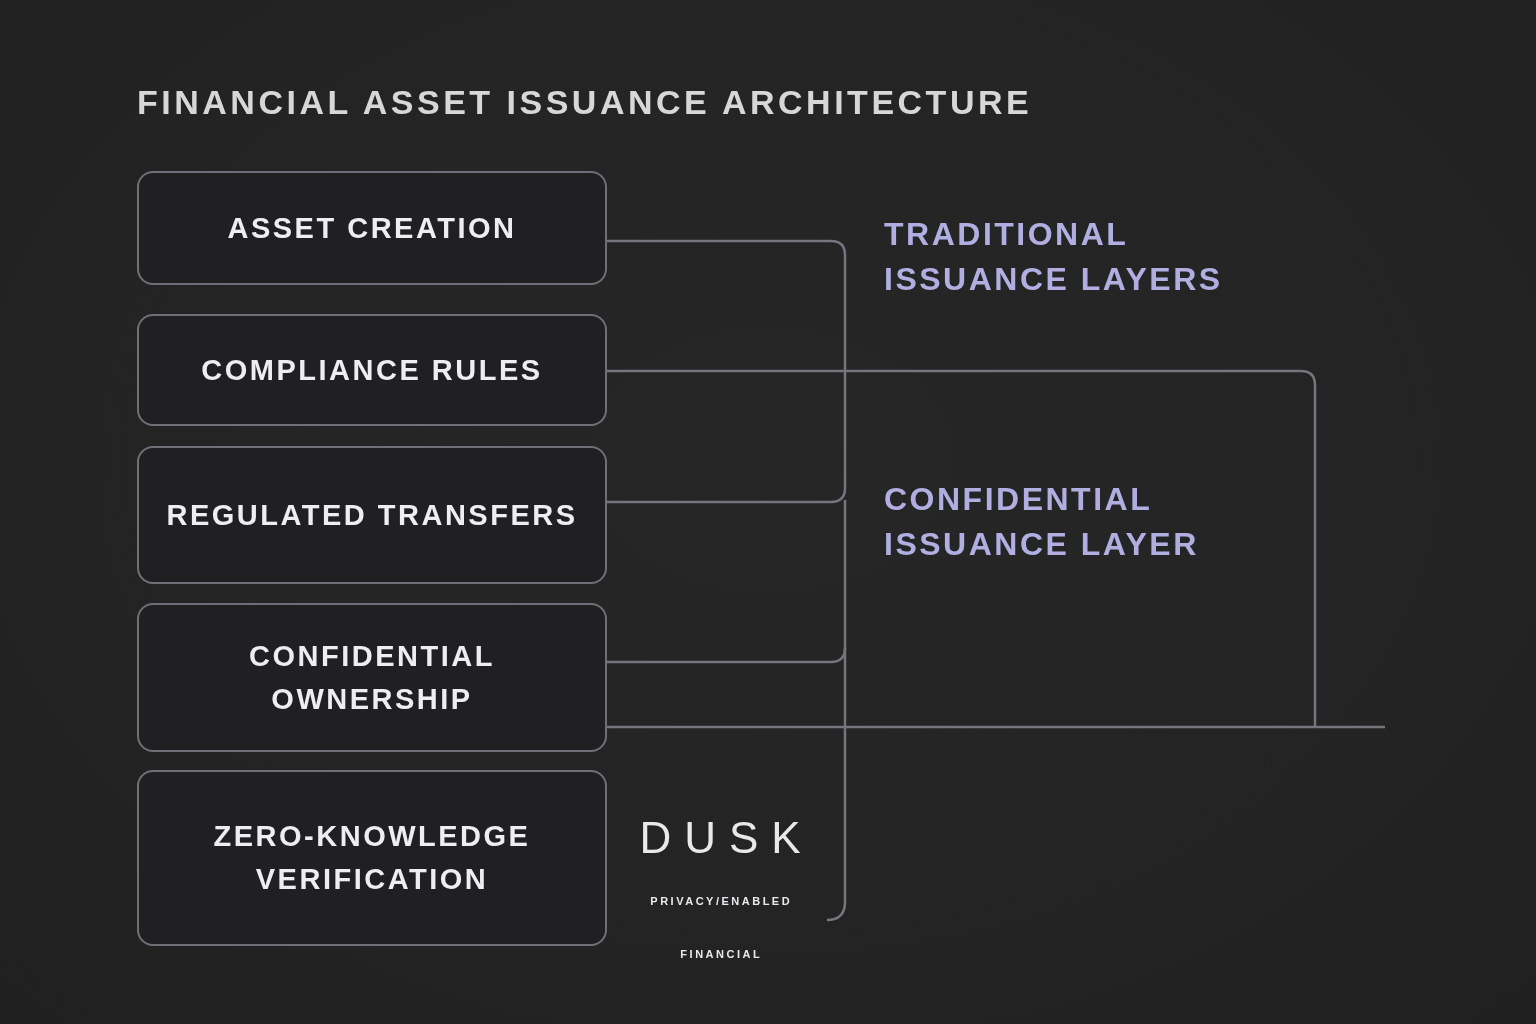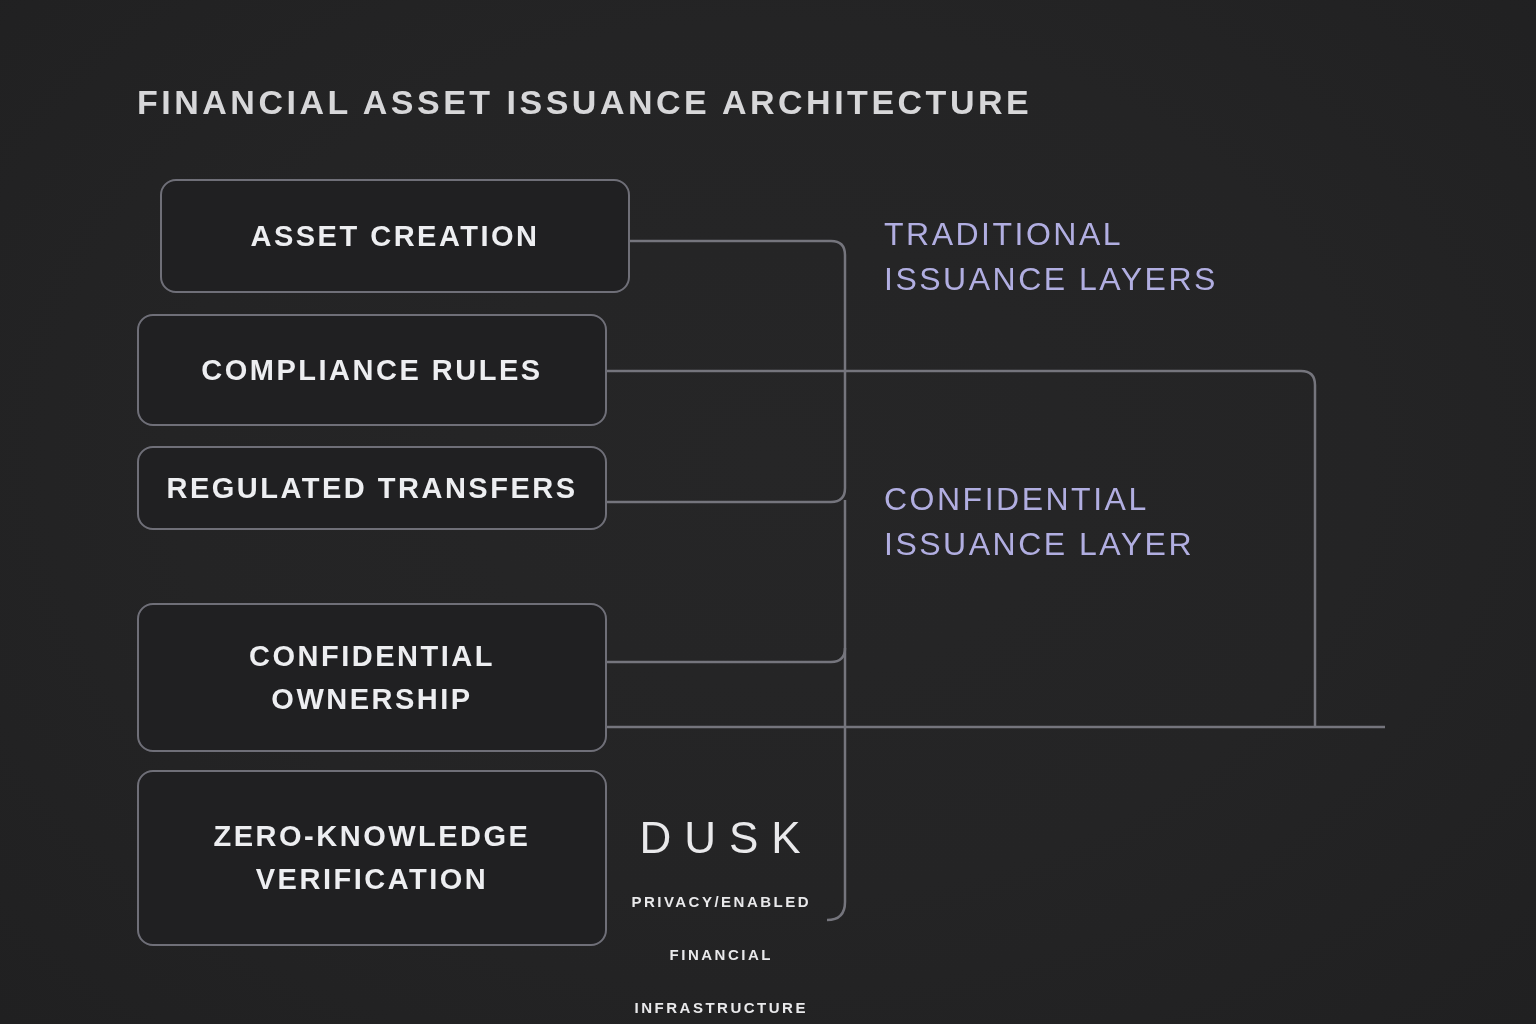--- a/index.html
+++ b/index.html
@@ -17,43 +17,43 @@
   .connectors{position:absolute;left:0;top:0;width:1536px;height:1024px;}
   .connectors path{stroke:#75757d;stroke-width:2.5;fill:none;}
   .node{
     position:absolute;left:137px;width:470px;box-sizing:border-box;
     border:2px solid #6f6f78;border-radius:16px;background:#202022;
     display:flex;flex-direction:column;align-items:center;justify-content:center;
     color:#edeef1;font-size:29px;font-weight:700;letter-spacing:2.5px;
     line-height:43px;text-align:center;
   }
   .node-line:empty{display:none;}
-  #node-asset-creation{top:179px;height:114px;margin-left:23px;}
+  #node-asset-creation{top:171px;height:114px;}
   #node-compliance-rules{top:314px;height:112px;}
-  #node-regulated-transfers{top:446px;height:84px;}
+  #node-regulated-transfers{top:446px;height:138px;}
   #node-confidential-ownership{top:603px;height:149px;}
   #node-zero-knowledge-verification{top:770px;height:176px;}
   .layer-label{
     position:absolute;left:884px;color:#b1aee1;
-    font-size:32px;font-weight:400;letter-spacing:2.5px;line-height:45px;
+    font-size:32px;font-weight:700;letter-spacing:2.5px;line-height:45px;
     white-space:nowrap;
   }
   #label-traditional{top:212px;}
   #label-confidential{top:477px;}
   #label-blockchain{top:798px;}
   .brand-block{
     position:absolute;left:593px;top:814px;width:254px;
     text-align:center;color:#e9e9eb;
   }
   .brand-name{
     font-size:44px;font-weight:400;letter-spacing:13px;padding-left:13px;
     line-height:47px;margin-bottom:5px;white-space:nowrap;
   }
   .brand-tagline{
-    font-size:15px;font-weight:700;letter-spacing:2.5px;padding-left:2.5px;
+    font-size:11px;font-weight:700;letter-spacing:2.5px;padding-left:2.5px;
     line-height:25px;white-space:nowrap;margin-top:28px;
   }
 </style>
 </head>
 <body>
 
 <div class="canvas">
 
   <h1 class="page-title">FINANCIAL ASSET ISSUANCE ARCHITECTURE</h1>
 
@@ -98,16 +98,15 @@
   <div class="layer-label" id="label-confidential">
     <div>CONFIDENTIAL</div>
     <div>ISSUANCE LAYER</div>
   </div>
 
 
   <div class="brand-block">
     <div class="brand-name">DUSK</div>
     <div class="brand-tagline">PRIVACY/ENABLED</div>
     <div class="brand-tagline">FINANCIAL</div>
-    <div class="brand-tagline">INFRASTRUCTURE</div>
   </div>
 
 </div>
 
 </body></html>

